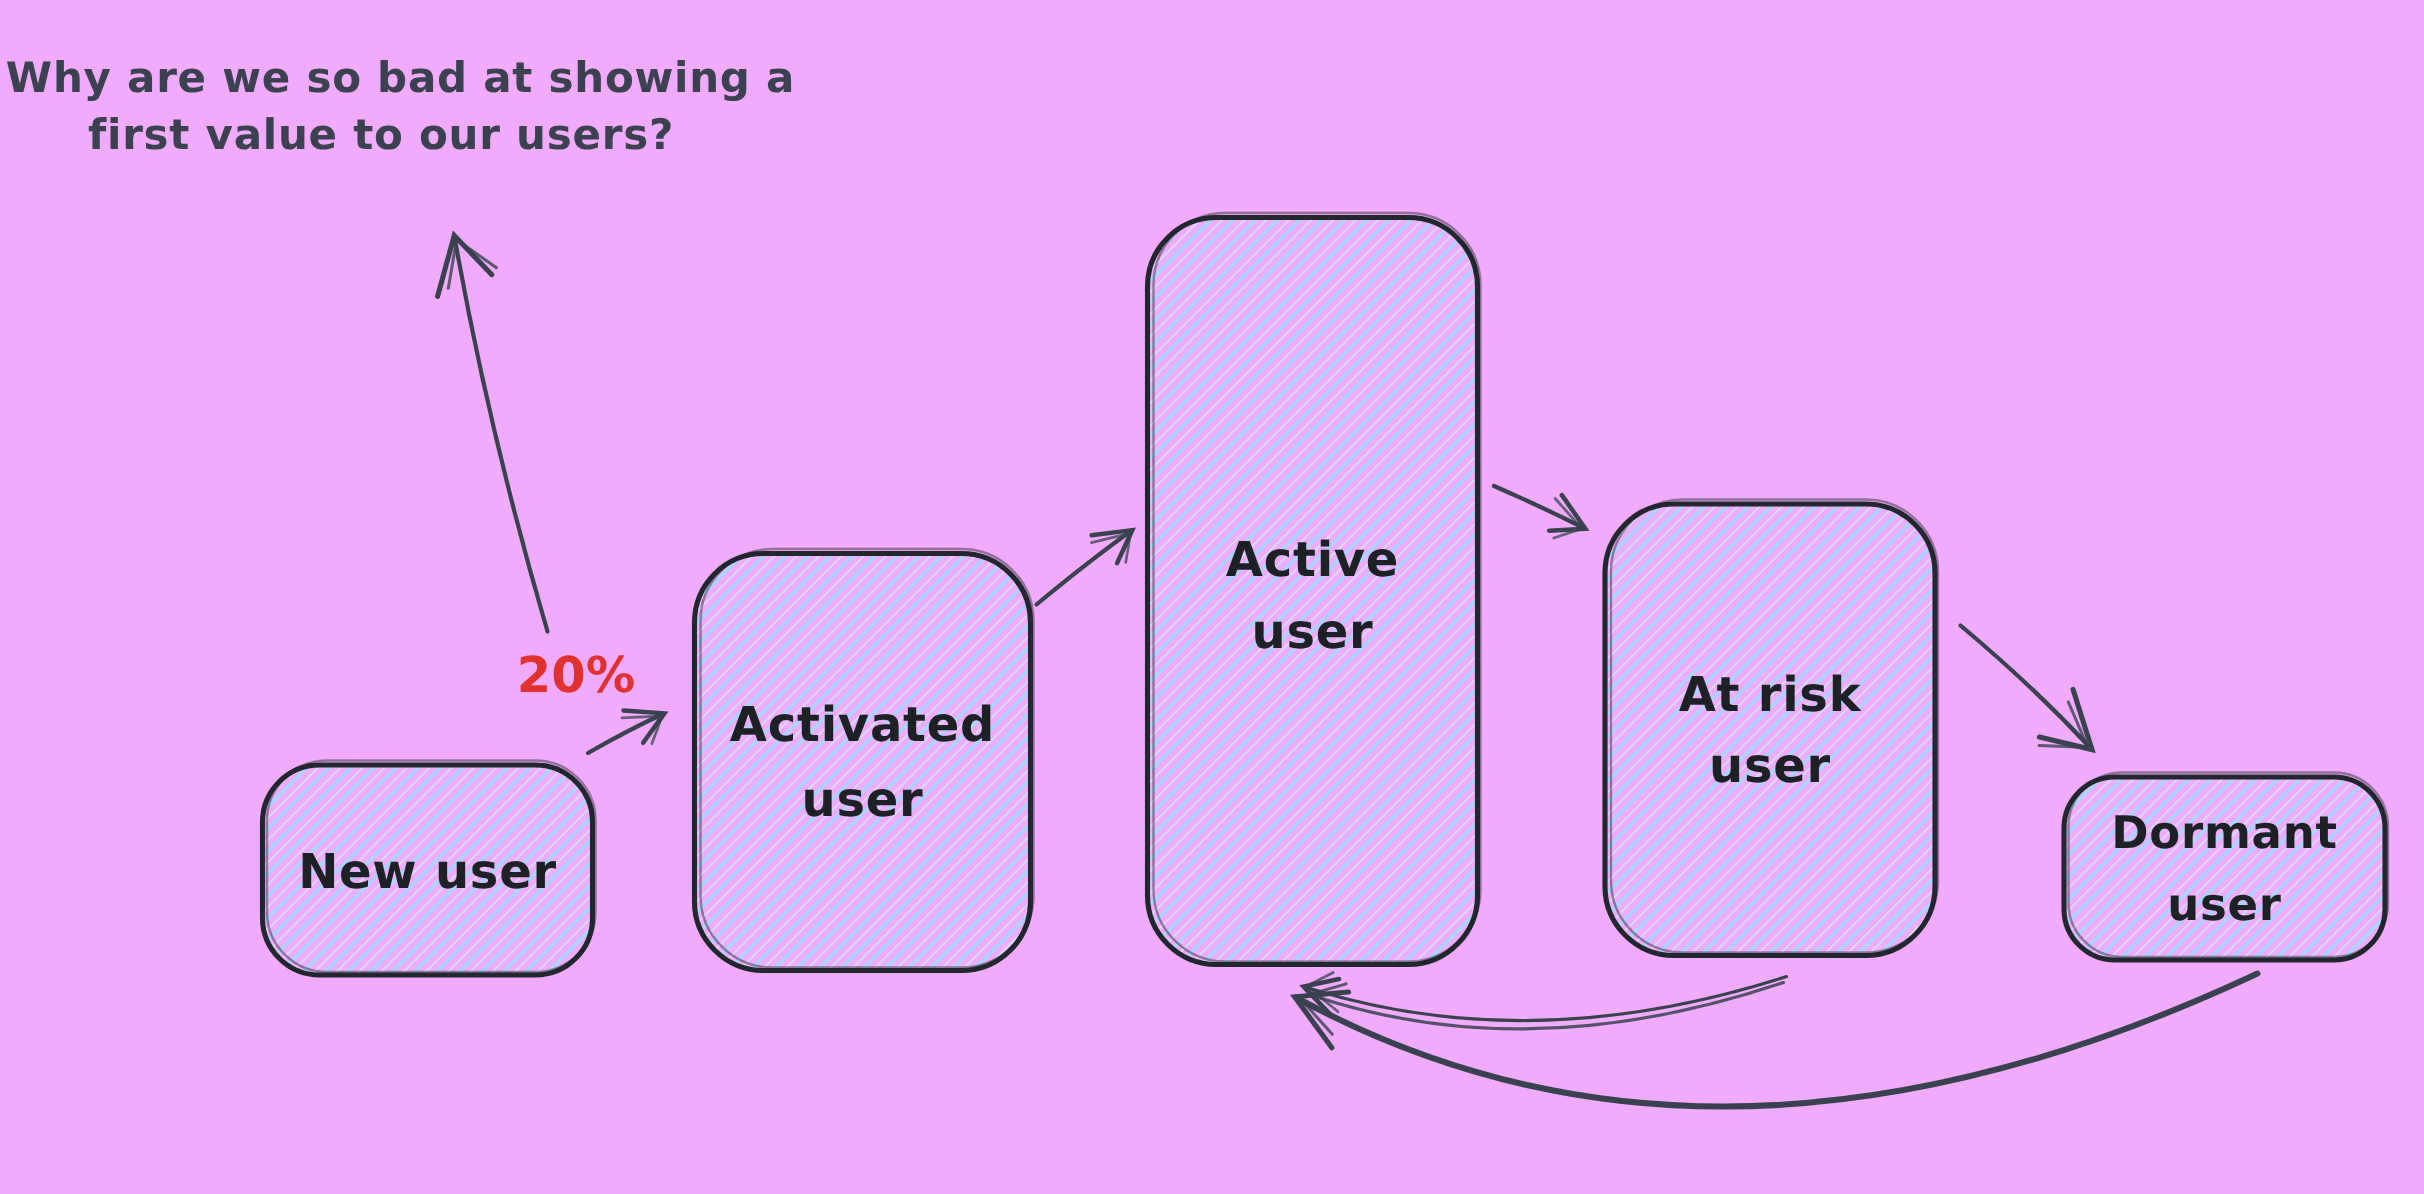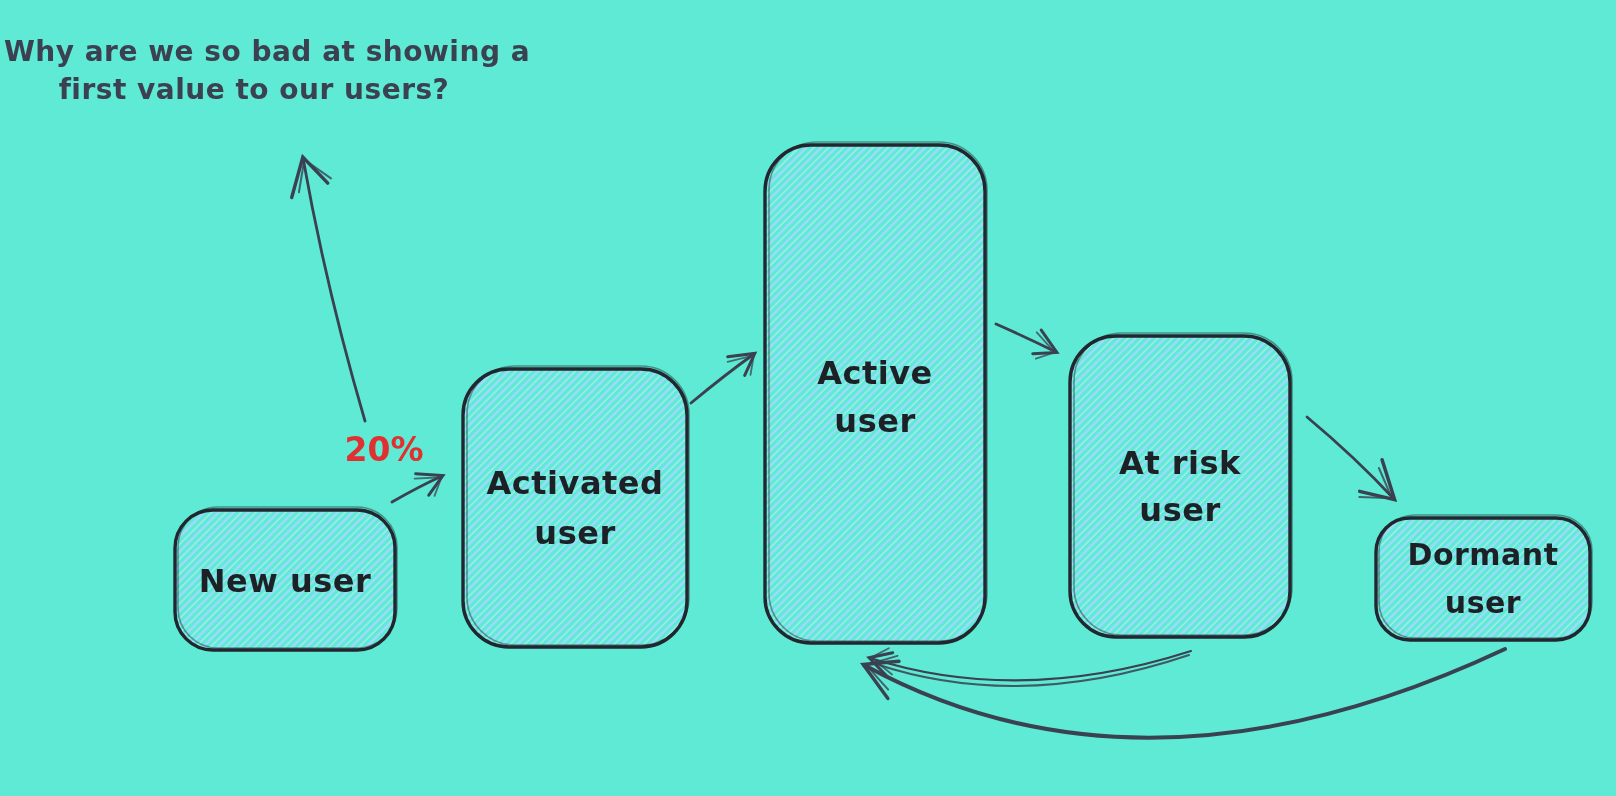--- a/index.html
+++ b/index.html
@@ -5,21 +5,21 @@
   html, body {
     margin: 0;
     padding: 0;
     background: #ffffff;
     font-family: "DejaVu Sans", "Liberation Sans", sans-serif;
   }
   .canvas {
     position: relative;
     width: 1616px;
     height: 796px;
-    background: #5eead4;
+    background: #f0abfc;
     overflow: hidden;
   }
   svg { display: block; }
 
   .node-rect {
     fill: url(#hachure);
     stroke: #22262e;
     stroke-width: 3.4;
   }
   .node-rect-ghost {

